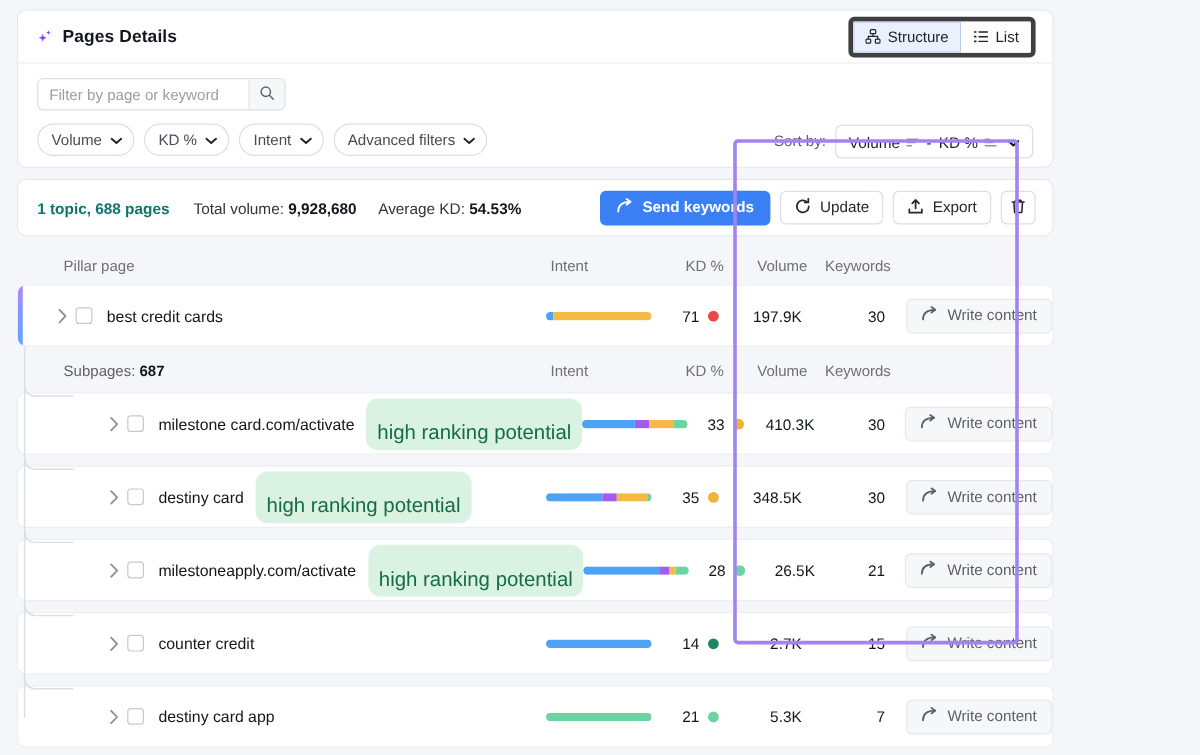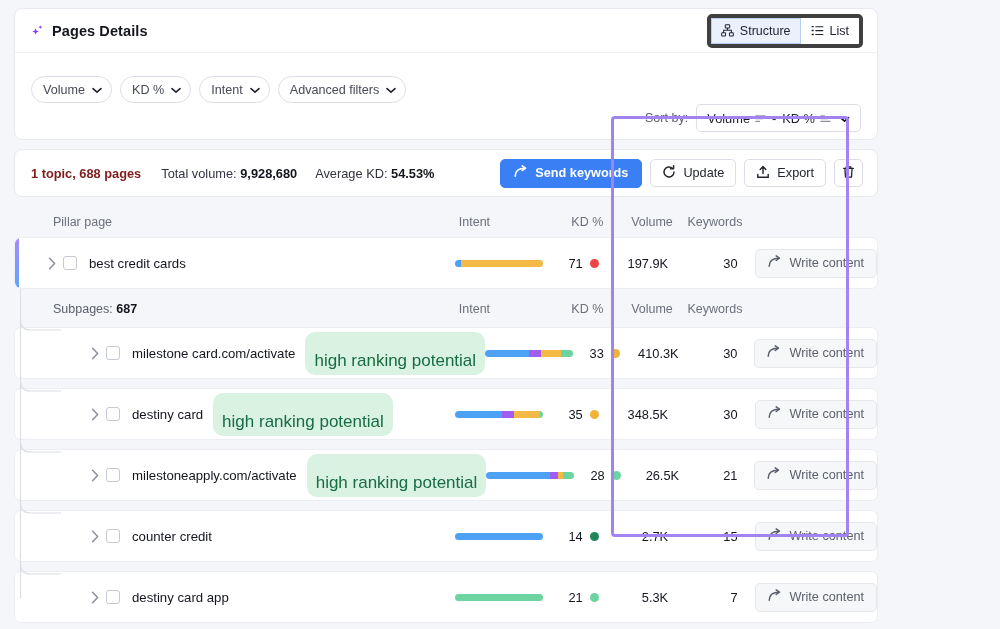--- a/index.html
+++ b/index.html
@@ -87,21 +87,21 @@
   .sort-select .sep { color: #1c1f28; margin: 0 1px; }
 
   
   .stats-card {
     margin-top: 9px; height: 48px;
     display: flex; align-items: center; padding: 0 14px 0 16px;
     position: relative;
   }
   .stat { font-size: 12.8px; color: #31343e; margin-right: 18px; }
   .stat b { font-weight: bold; color: #14161f; }
-  .stat.first { font-weight: bold; color: #7f1d1d; margin-right: 20px; }
+  .stat.first { font-weight: bold; color: #0f766e; margin-right: 20px; }
   .actions { position: absolute; right: 14px; display: flex; gap: 8px; align-items: center; }
   .btn {
     display: inline-flex; align-items: center; gap: 7px;
     height: 28px; padding: 0 11px;
     border: 1px solid #dbdee6; border-radius: 5px; background: #fff;
     font-size: 12.7px; color: #23262f; cursor: pointer;
   }
   .btn.primary {
     background: #3b7ff5; border-color: #3b7ff5; color: #fff; font-weight: bold;
     padding: 0 13px; height: 29px;
@@ -230,20 +230,31 @@
                 <rect x="4.6" y="10.7" width="8.8" height="1.2" rx="0.6"></rect>
               </g>
             </svg>
           </span>
           <span>List</span>
         </button>
       </div>
     </div>
 
     <div class="filters">
+      <div class="search-wrap">
+        <input class="search-input" type="text" placeholder="Filter by page or keyword" style="">
+        <button class="search-btn">
+          <span>
+            <svg width="13" height="13" viewBox="0 0 14 14">
+              <circle cx="5.9" cy="5.9" r="4.2" fill="none" stroke="#5f6370" stroke-width="1.3"></circle>
+              <line x1="9.1" y1="9.1" x2="12.6" y2="12.6" stroke="#5f6370" stroke-width="1.3" stroke-linecap="round"></line>
+            </svg>
+          </span>
+        </button>
+      </div>
 
       <div class="chip-row">
         <button class="chip">
           <span>Volume</span>
           <span>
             <svg width="10" height="7" viewBox="0 0 10 7">
                 <path d="M1 1.6 L5 5.2 L9 1.6" fill="none" stroke="#22252e" stroke-width="1.6" stroke-linecap="round" stroke-linejoin="round"></path>
               </svg>
           </span>
         </button>

